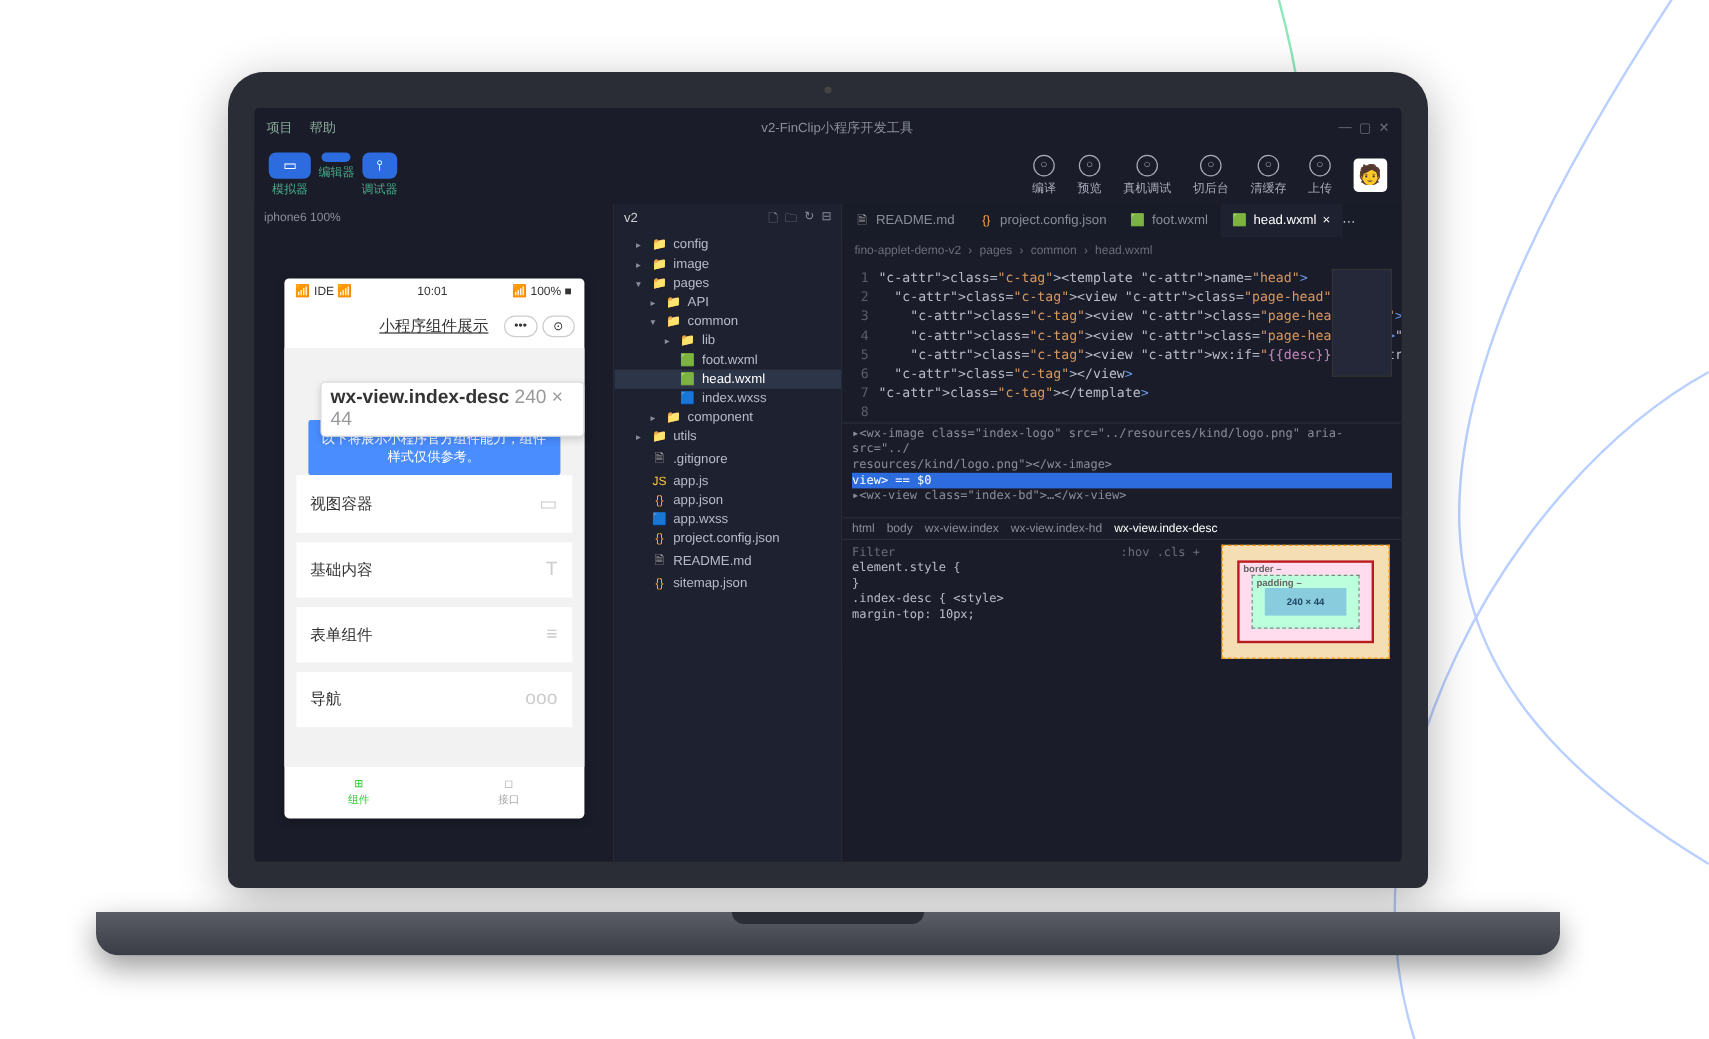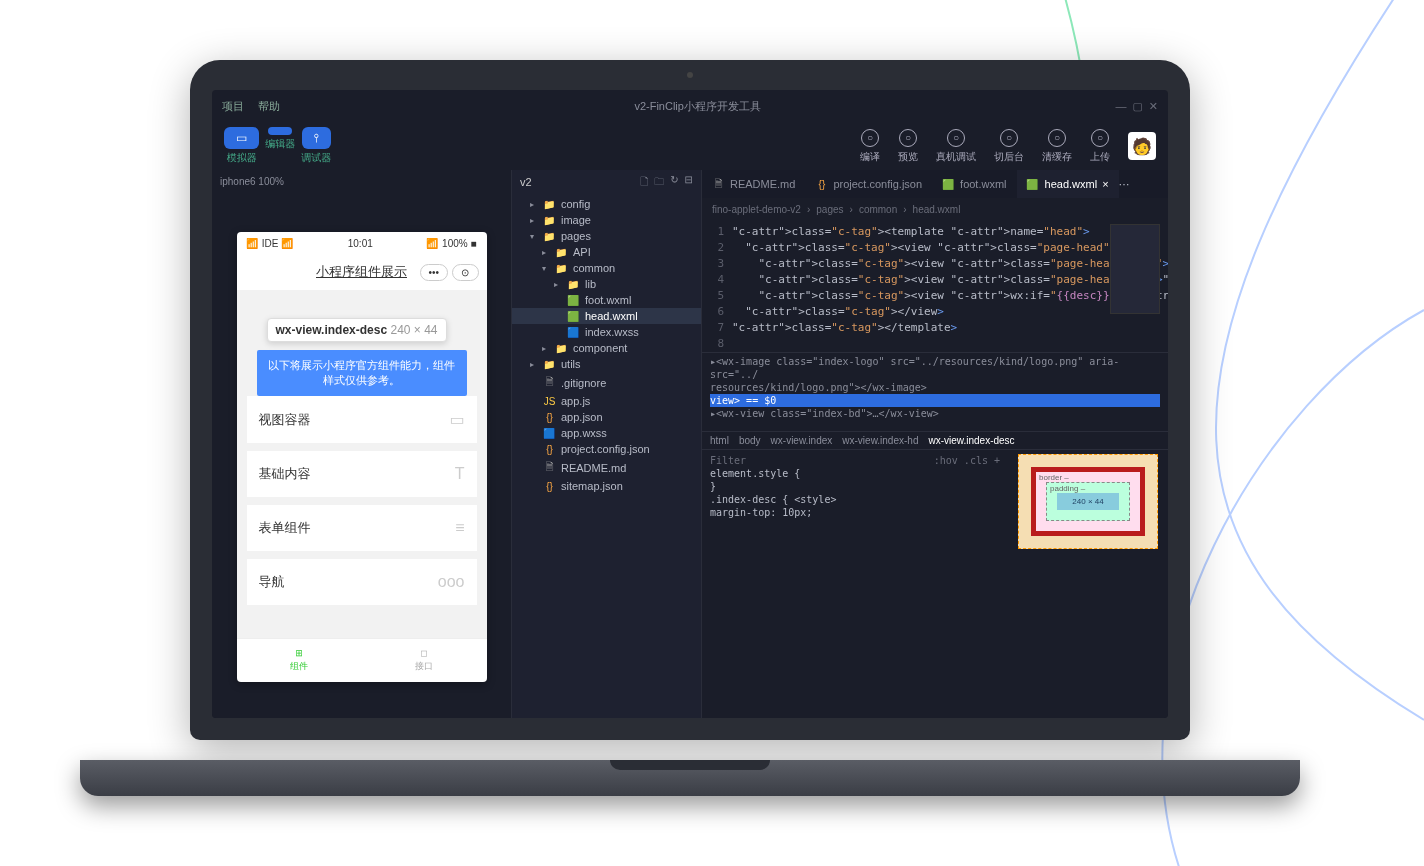--- a/index.html
+++ b/index.html
@@ -27,21 +27,21 @@
 .avatar { width: 28px; height: 28px; background: #fff; border-radius: 4px; display: flex; align-items: center; justify-content: center; font-size: 16px; }
 
 .main { flex: 1; display: flex; overflow: hidden; }
 .sim-col { width: 300px; background: #1a1d29; display: flex; flex-direction: column; border-right: 1px solid #2a2d3a; }
 .sim-hdr { height: 22px; padding: 0 8px; font-size: 10px; color: #8a8d9a; display: flex; align-items: center; }
 .phone { margin: 40px auto 0; width: 250px; height: 450px; background: #fff; border-radius: 4px; color: #333; display: flex; flex-direction: column; position: relative; box-shadow: 0 2px 8px rgba(0,0,0,.3); }
 .ph-status { height: 22px; display: flex; align-items: center; justify-content: space-between; padding: 0 10px; font-size: 10px; }
 .ph-nav { height: 36px; display: flex; align-items: center; justify-content: center; font-size: 13px; font-weight: 500; position: relative; text-decoration: underline; }
 .ph-caps { position: absolute; right: 8px; display: flex; gap: 4px; }
 .cap { border: 1px solid #ccc; border-radius: 12px; padding: 2px 8px; font-size: 10px; }
-.tooltip { position: absolute; top: 86px; left: 30px; background: #fff; border: 1px solid #ddd; border-radius: 4px; padding: 4px 8px; box-shadow: 0 2px 6px rgba(0,0,0,.15); font-size: 12px; z-index: 5; }
+.tooltip { position: absolute; top: 86px; left: 30px; background: #fff; border: 1px solid #ddd; border-radius: 4px; padding: 4px 8px; box-shadow: 0 2px 6px rgba(0,0,0,.15); font-size: 16px; z-index: 5; }
 .tooltip b { font-weight: 600; } .tooltip span { color: #999; }
 .hilite { margin: 50px 10px 0; padding: 8px; background: #4a8dff; color: #fff; font-size: 11px; text-align: center; border-radius: 2px; }
 .ph-body { flex: 1; background: #f2f2f2; padding: 10px; overflow: hidden; }
 .ph-item { background: #fff; margin-bottom: 8px; padding: 14px 12px; display: flex; align-items: center; justify-content: space-between; font-size: 13px; }
 .ph-item .ic { color: #ccc; font-size: 16px; }
 .ph-tab { height: 44px; display: flex; border-top: 1px solid #eee; }
 .ph-tab > div { flex: 1; display: flex; flex-direction: column; align-items: center; justify-content: center; font-size: 9px; gap: 2px; }
 .ph-tab .on { color: #3c3; }
 .ph-tab .off { color: #aaa; }
 
@@ -83,21 +83,21 @@
 .dt-crumb { height: 18px; border-top: 1px solid #2a2d3a; display: flex; align-items: center; padding: 0 8px; gap: 10px; color: #8a8d9a; }
 .dt-crumb .on { color: #fff; }
 .dt-sub { height: 20px; border-top: 1px solid #2a2d3a; display: flex; align-items: center; padding: 0 8px; gap: 14px; color: #8a8d9a; }
 .dt-sub .on { color: #fff; }
 .dt-bot { flex: 1; display: flex; border-top: 1px solid #2a2d3a; overflow: hidden; }
 .styles { flex: 1; padding: 4px 8px; font-family: monospace; line-height: 13px; color: #b8bcc8; overflow: hidden; }
 .styles .flt { display: flex; justify-content: space-between; color: #6a6d7a; margin-bottom: 0; }
 .box-model { width: 160px; padding: 8px; display: flex; align-items: center; justify-content: center; }
 .bm { width: 140px; height: 95px; border: 1px dashed #f90; background: #f5deb3; position: relative; font-size: 8px; color: #666; }
 .bm-lbl { position: absolute; top: 1px; left: 3px; }
-.bm-border { position: absolute; inset: 12px; border: 5px solid #b91c1c; background: #fde; }
+.bm-border { position: absolute; inset: 12px; border: 2px solid #b91c1c; background: #fde; font-weight: bold; }
 .bm-pad { position: absolute; inset: 10px; border: 1px dashed #888; background: #bfd; }
 .bm-content { position: absolute; inset: 10px; background: #8cd; display: flex; align-items: center; justify-content: center; color: #246; }
 </style>
 </head>
 <body>
 
 <svg class="bg-curves" viewBox="0 0 1424 866">
   <path d="M1060,-20 C1120,180 1090,350 980,500" stroke="#8de8b9" stroke-width="2" fill="none"></path>
   <path d="M1406,-20 C1140,380 1160,560 1424,720" stroke="#b8cfff" stroke-width="2" fill="none"></path>
   <path d="M1180,870 C1110,660 1260,400 1424,310" stroke="#b8cfff" stroke-width="2" fill="none"></path>

